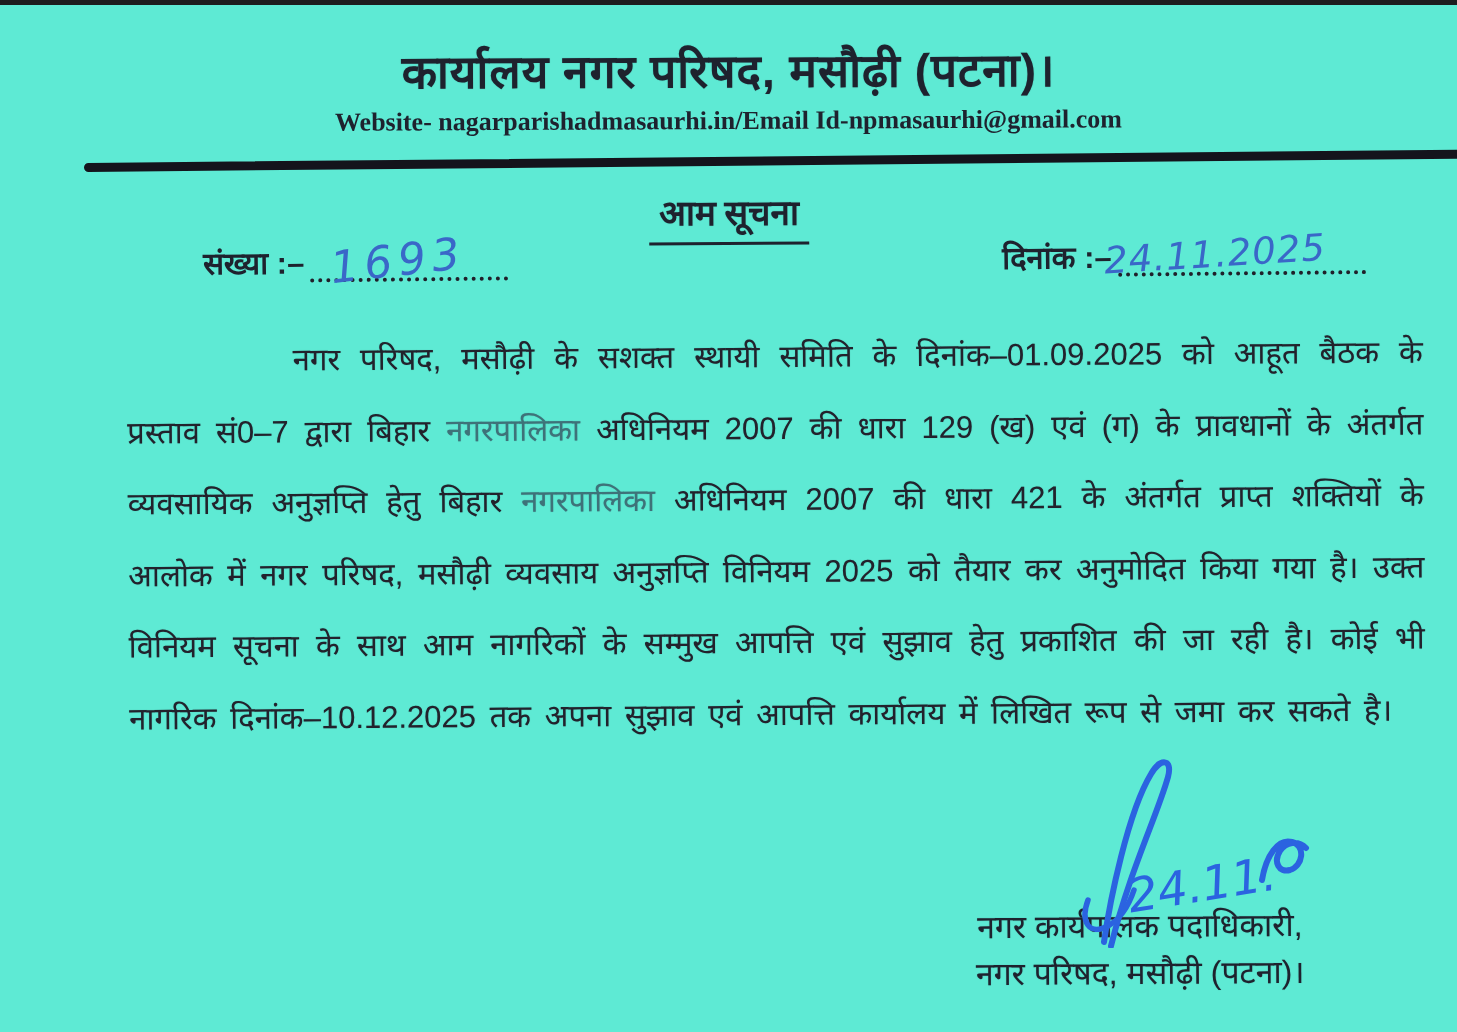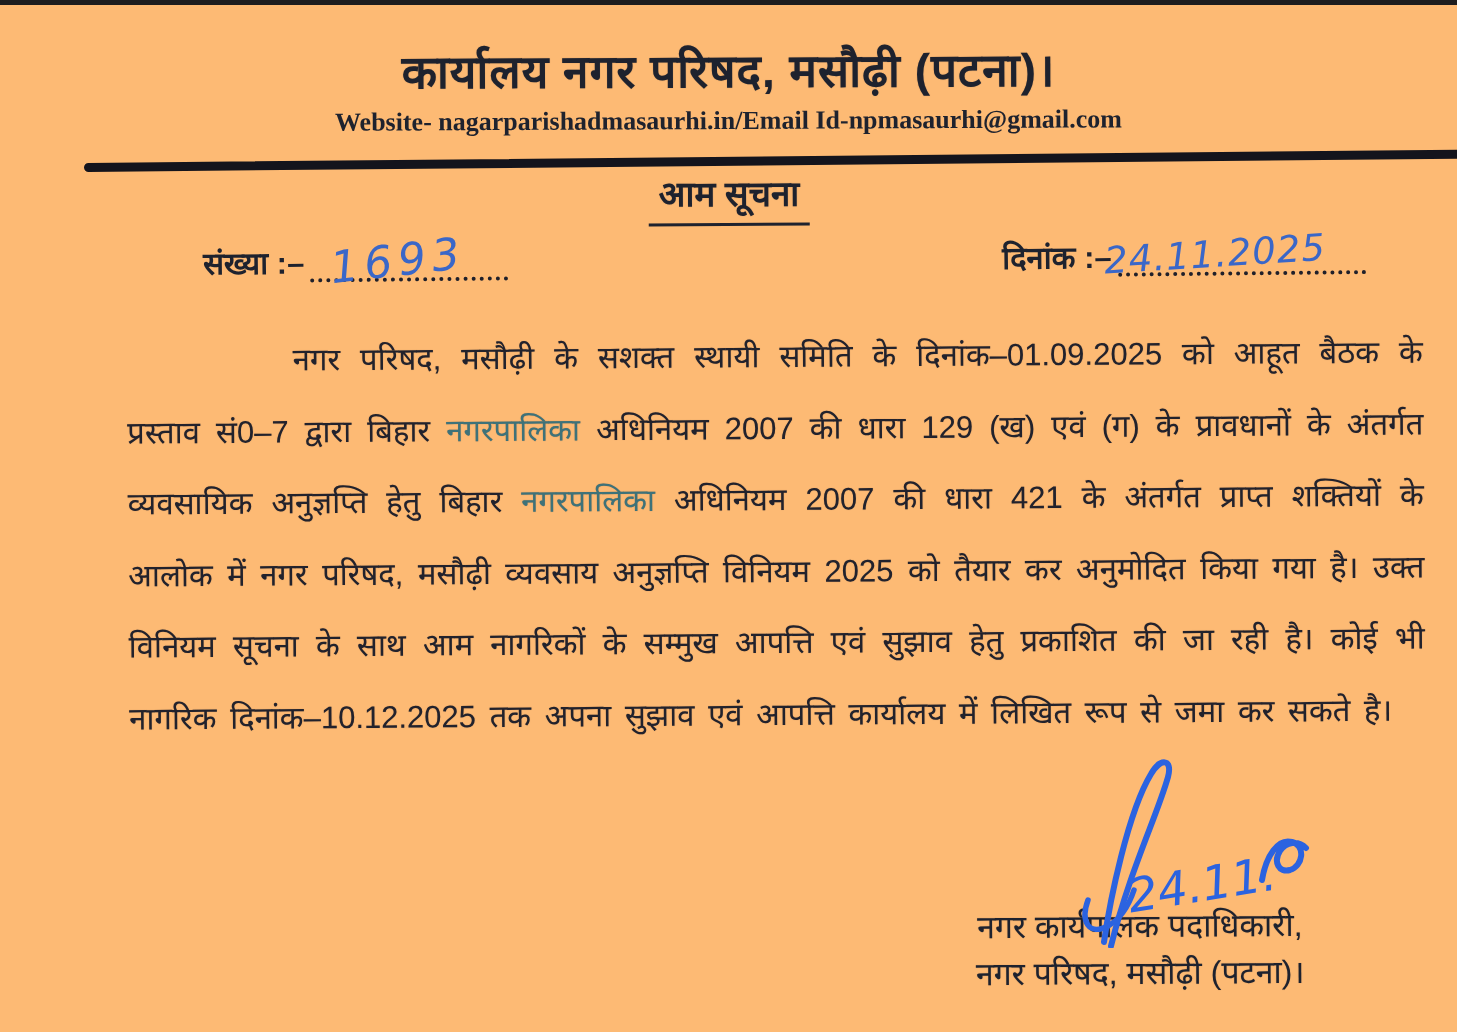--- a/index.html
+++ b/index.html
@@ -1,20 +1,20 @@
 <!DOCTYPE html>
 <html style="--ink: #1e222e; --accent_teal: #3e7279; --handwriting_blue: #3a67c8; --signature_blue: #2b63e0;"><head>
 <meta charset="utf-8">
 <style>
   * { margin:0; padding:0; box-sizing:border-box; }
   html,body { background:#ffffff; }
   .page {
     position:relative;
     width:1457px; height:1032px;
-    background:#fdba74;
+    background:#5eead4;
     overflow:hidden;
     font-family:"Liberation Sans", sans-serif;
     color:var(--ink);
     padding-left:43px;
   }
   .top-strip {
     position:absolute; top:0; left:0;
     width:100%; height:5px;
     background:#1d1d1f;
   }
@@ -37,27 +37,28 @@
   }
   .thick-rule {
     position:absolute; top:163px; left:84px;
     width:1385px; height:9px;
     background:#14141c;
     border-radius:5px 2px 2px 5px;
     transform:rotate(-0.55deg);
     transform-origin:left center;
   }
   .notice-title {
-    position:absolute; top:169px; left:50%;
+    position:absolute; top:188px; left:50%;
     transform:translateX(-50%) rotate(-0.3deg);
     font-size:35px; font-weight:bold;
     padding:0 10px 7px 10px;
     border-bottom:3px solid var(--ink);
     text-shadow:0 0 1px rgba(25,25,40,.3);
     white-space:nowrap;
+    font-family:Liberation Serif, serif;
   }
   .meta-label {
     font-size:31px; font-weight:600;
     color:var(--ink);
     vertical-align:bottom;
   }
   .meta-left  { position:absolute; left:203px; top:240px; transform:rotate(-0.6deg); }
   .meta-right { position:absolute; left:1002px; top:234px; transform:rotate(-0.6deg); }
   .dotted-line {
     display:inline-block; position:relative;

